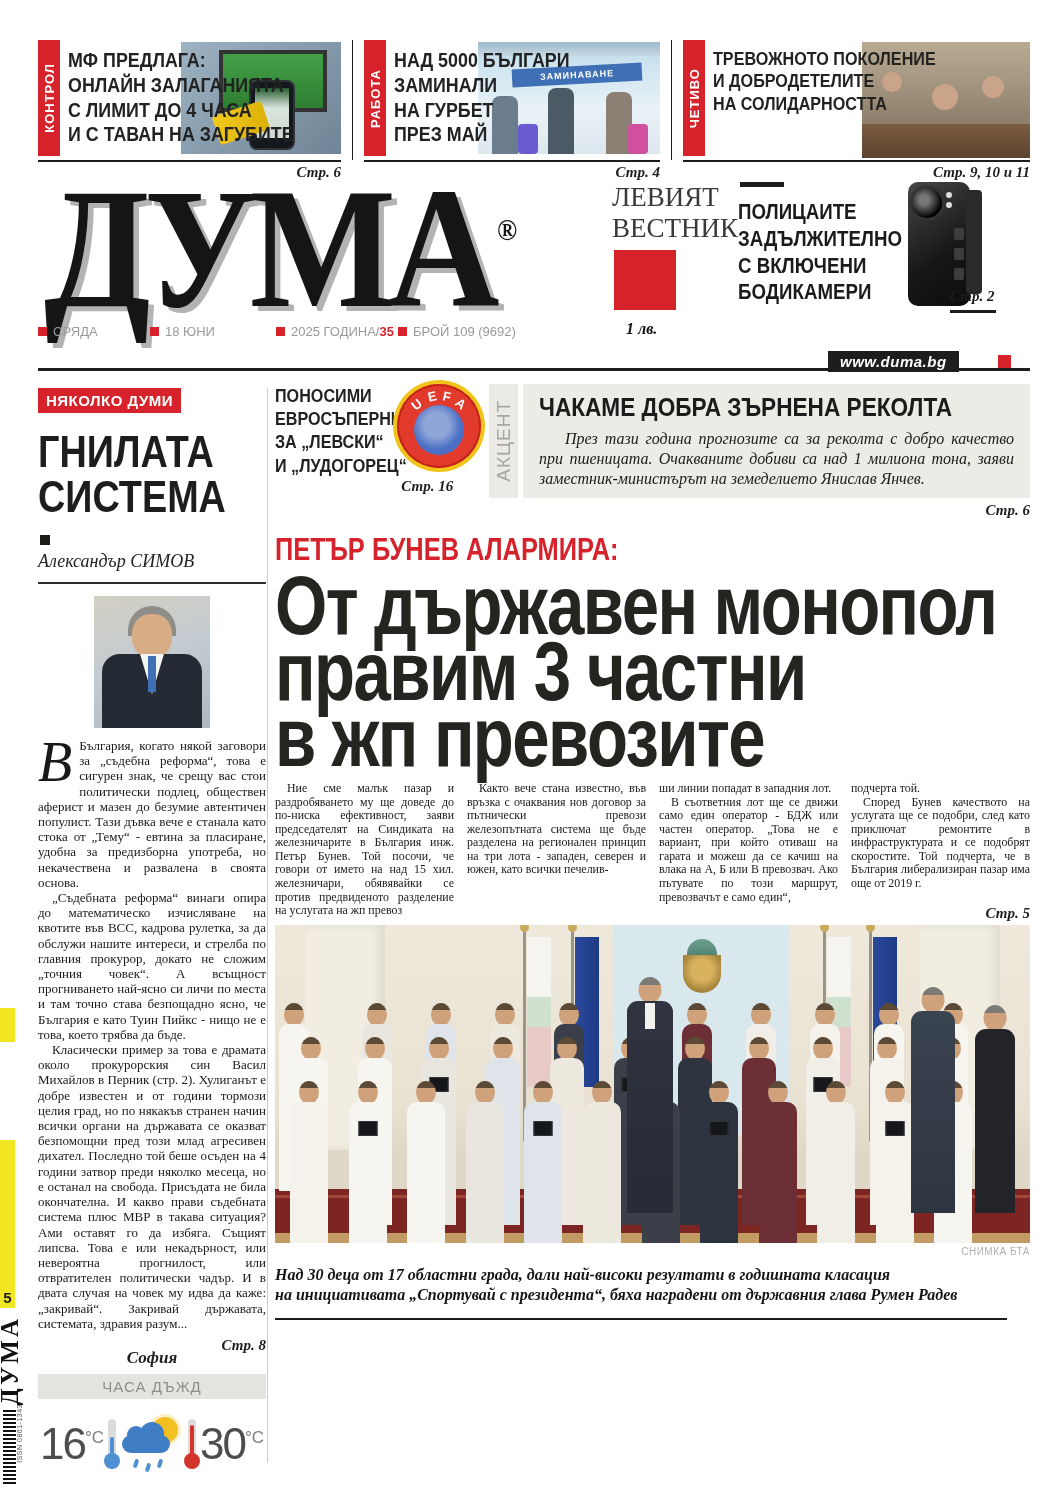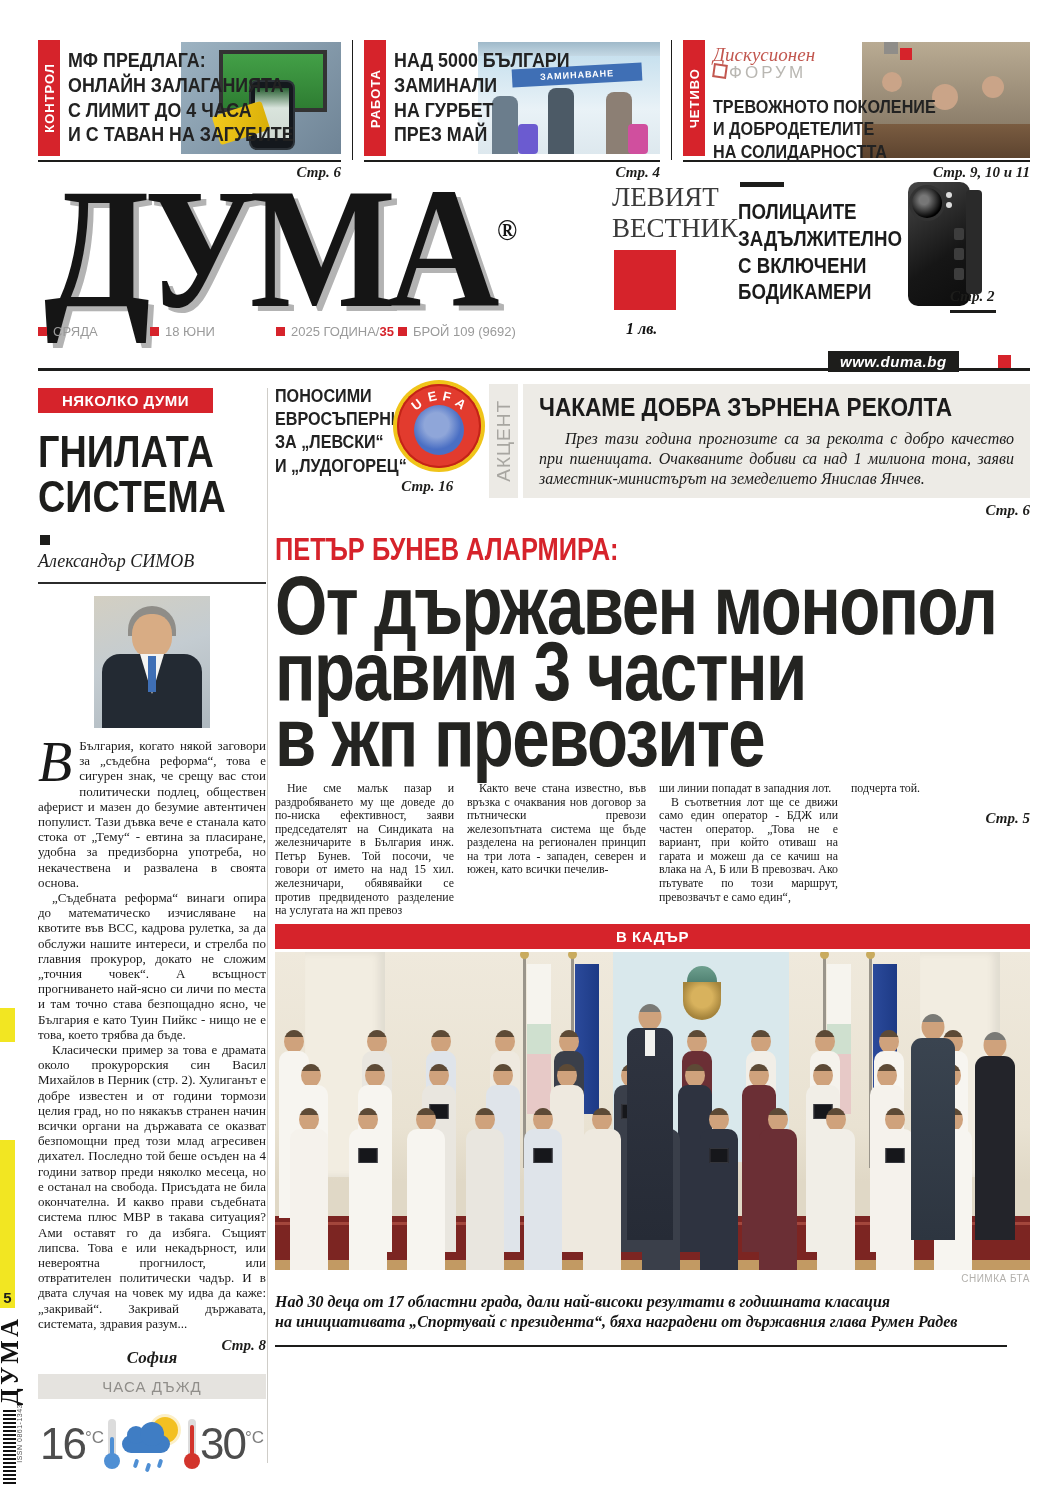--- a/index.html
+++ b/index.html
@@ -82,21 +82,21 @@
       font-weight:700;font-size:16px;color:#111;}
   .rule-thick{position:absolute;left:38px;top:368px;width:992px;height:3px;background:#1d1d1b;}
   .site{position:absolute;left:828px;top:351px;background:#1d1d1b;color:#fff;font-weight:700;
       font-style:italic;font-size:15px;padding:2px 12px;letter-spacing:.5px;z-index:3;}
   .site-sq{position:absolute;left:998px;top:355px;width:13px;height:13px;background:var(--red);z-index:3;}
 
   
   .vdiv{position:absolute;left:267px;top:388px;width:1px;height:1075px;background:#cfcdc8;}
   .leftcol{position:absolute;left:38px;top:388px;width:228px;}
   .rubric{display:inline-block;background:var(--red);color:#fff;font-weight:700;font-size:15px;
-      padding:4px 24px;letter-spacing:.5px;}
+      padding:4px 8px;letter-spacing:.5px;}
   .op-title{margin-top:16px;font-weight:700;font-size:45px;line-height:1.0;color:#1d1d1b;
       transform:scaleX(.84);transform-origin:0 0;}
   .op-square{width:10px;height:10px;background:#1d1d1b;margin:16px 0 6px 2px;}
   .op-author{font-family:"Liberation Serif",serif;font-style:italic;font-size:18px;color:#222;}
   .op-rule{border-top:2px solid #2b2b2b;margin-top:10px;}
   .op-photo{position:relative;width:116px;height:132px;margin:12px auto 10px;overflow:hidden;
       background:linear-gradient(160deg,#d3cfc2 0%,#c4ccd1 45%,#aeb8bf 100%);}
   .op-hair{position:absolute;left:34px;top:10px;width:48px;height:30px;border-radius:24px 24px 0 0;background:#8f8d88;}
   .op-face{position:absolute;left:38px;top:18px;width:40px;height:44px;border-radius:45%;background:#d8ac84;}
   .op-suit{position:absolute;left:8px;top:58px;width:100px;height:74px;border-radius:18px 18px 0 0;background:#232a33;}
@@ -281,26 +281,20 @@
       <div class="teaser-inner">
         <div class="teaser-photo tp3">
           <div class="tbl"></div>
           <div class="h" style="left:20px;top:30px;width:20px;height:20px"></div>
           <div class="h" style="left:70px;top:42px;width:26px;height:26px"></div>
           <div class="h" style="left:120px;top:34px;width:22px;height:22px"></div>
         </div>
         <div class="teaser-tag">
           <span>ЧЕТИВО</span>
         </div>
-        <div class="forum-logo">
-          <div class="forum-script">Дискусионен</div>
-          <div class="forum-caps"><span class="fsq"></span><span>ФОРУМ</span></div>
-          <div class="forum-bub"></div>
-          <div class="forum-bub2"></div>
-        </div>
         <div class="teaser-title preline condense" style="width:118%">ТРЕВОЖНОТО ПОКОЛЕНИЕ
 И ДОБРОДЕТЕЛИТЕ
 НА СОЛИДАРНОСТТА</div>
       </div>
       <div class="teaser-rule"></div>
       <div class="teaser-page pageref">Стр. 9, 10 и 11</div>
     </div>
   </div>
 
   <div class="masthead">
@@ -429,25 +423,25 @@
       </div>
       <div class="bodycol">
         <p>Както вече стана известно, във връзка с очаквания нов договор за пътнически превози железопътната система ще бъде разделена на регионален принцип на три лота - западен, северен и южен, като всички печелив-</p>
       </div>
       <div class="bodycol">
         <p class="np">ши линии попадат в западния лот.</p>
         <p>В съответния лот ще се движи само един оператор - БДЖ или частен оператор. „Това не е вариант, при който отиваш на гарата и можеш да се качиш на влака на А, Б или В превозвач. Ако пътувате по този маршрут, превозвачът е само един“,</p>
       </div>
       <div class="bodycol">
         <p class="np">подчерта той.</p>
+        <p>Според Бунев качеството на услугата ще се подобри, след като приключат ремонтите в инфраструктурата и се подобрят скоростите. Той подчерта, че в България либерализиран пазар има още от 2019 г.</p>
         <div class="story-page pageref">Стр. 5</div>
       </div>
     </div>
 
-    <div class="kadar">В КАДЪР</div>
 
     <div class="photo">
       <div class="pilaster" style="left:30px"></div>
       <div class="pilaster" style="right:30px"></div>
       <div class="panel"></div>
       <div class="emblem">
         <div class="emb-dome"></div>
         <div class="emb-shield"></div>
       </div>
       <div class="pole" style="left:248px"></div>

